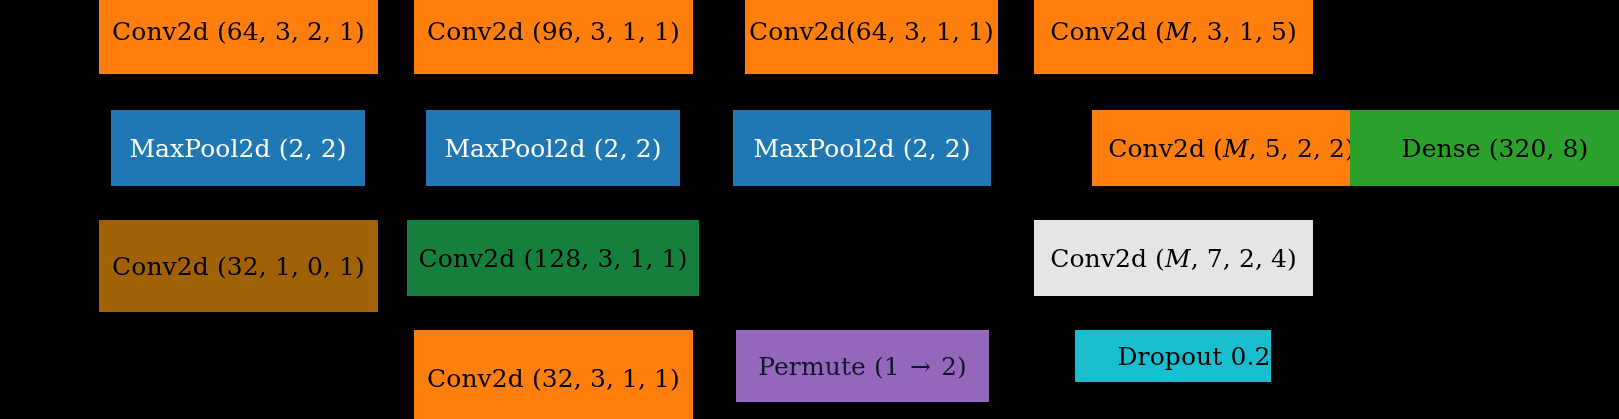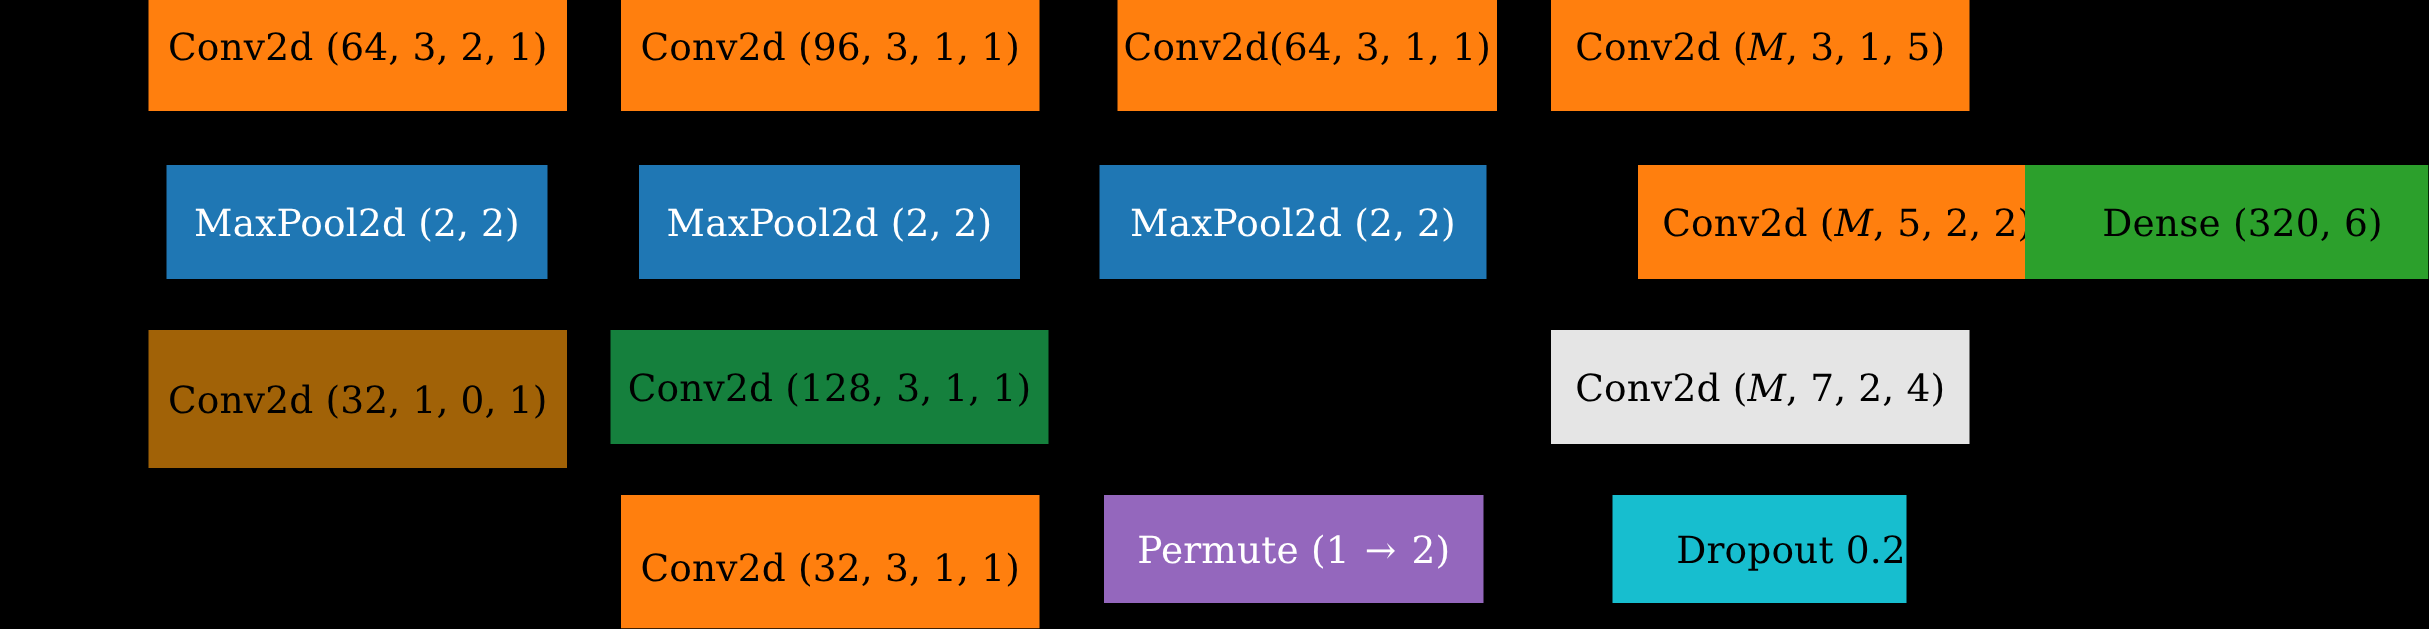--- a/index.html
+++ b/index.html
@@ -64,33 +64,33 @@
     <div class="node" style="left: 426px; top: 110px; width: 254px; height: 76px; background: rgb(31, 119, 180); color: rgb(255, 255, 255);">
       <span class="lbl"><span>MaxPool2d (2, 2)</span></span>
     </div>
     <div class="node" style="left: 733px; top: 110px; width: 258px; height: 76px; background: rgb(31, 119, 180); color: rgb(255, 255, 255);">
       <span class="lbl"><span>MaxPool2d (2, 2)</span></span>
     </div>
     <div class="node" style="left: 1092px; top: 110px; width: 279px; height: 76px; background: rgb(255, 127, 14); color: rgb(0, 0, 0);">
       <span class="lbl"><span>Conv2d (</span><span class="ital">M</span><span>, 5, 2, 2)</span></span>
     </div>
     <div class="node" style="left: 1350px; top: 110px; width: 290px; height: 76px; background: rgb(44, 160, 44); color: rgb(0, 0, 0);">
-      <span class="lbl"><span>Dense (320, 6)</span></span>
+      <span class="lbl"><span>Dense (320, 8)</span></span>
     </div>
     <div class="node" style="left: 99px; top: 220px; width: 279px; height: 92px; background: #a16207; color: rgb(0, 0, 0);">
       <span class="lbl"><span>Conv2d (32, 1, 0, 1)</span></span>
     </div>
     <div class="node" style="left: 407px; top: 220px; width: 292px; height: 76px; background: #15803d; color: rgb(0, 0, 0);">
       <span class="lbl"><span>Conv2d (128, 3, 1, 1)</span></span>
     </div>
     <div class="node" style="left: 1034px; top: 220px; width: 279px; height: 76px; background: #e5e5e5; color: rgb(0, 0, 0);">
       <span class="lbl"><span>Conv2d (</span><span class="ital">M</span><span>, 7, 2, 4)</span></span>
     </div>
     <div class="node" style="left: 414px; top: 330px; width: 279px; height: 96px; background: rgb(255, 127, 14); color: rgb(0, 0, 0);">
       <span class="lbl"><span>Conv2d (32, 3, 1, 1)</span></span>
     </div>
-    <div class="node" style="left: 736px; top: 330px; width: 253px; height: 72px; background: rgb(148, 103, 189); color: #ffffff;">
+    <div class="node" style="left: 736px; top: 330px; width: 253px; height: 72px; background: rgb(148, 103, 189); color: #0f172a;">
       <span class="lbl"><span>Permute (1 </span><span class="arrow">→</span><span> 2)</span></span>
     </div>
-    <div class="node" style="left: 1075px; top: 330px; width: 196px; height: 72px; background: rgb(23, 190, 207); color: rgb(0, 0, 0); padding-left: 42px;">
+    <div class="node" style="left: 1075px; top: 330px; width: 196px; height: 52px; background: rgb(23, 190, 207); color: rgb(0, 0, 0); padding-left: 42px;">
       <span class="lbl"><span>Dropout 0.2</span></span>
     </div>
   </div>
 
 </body></html>

